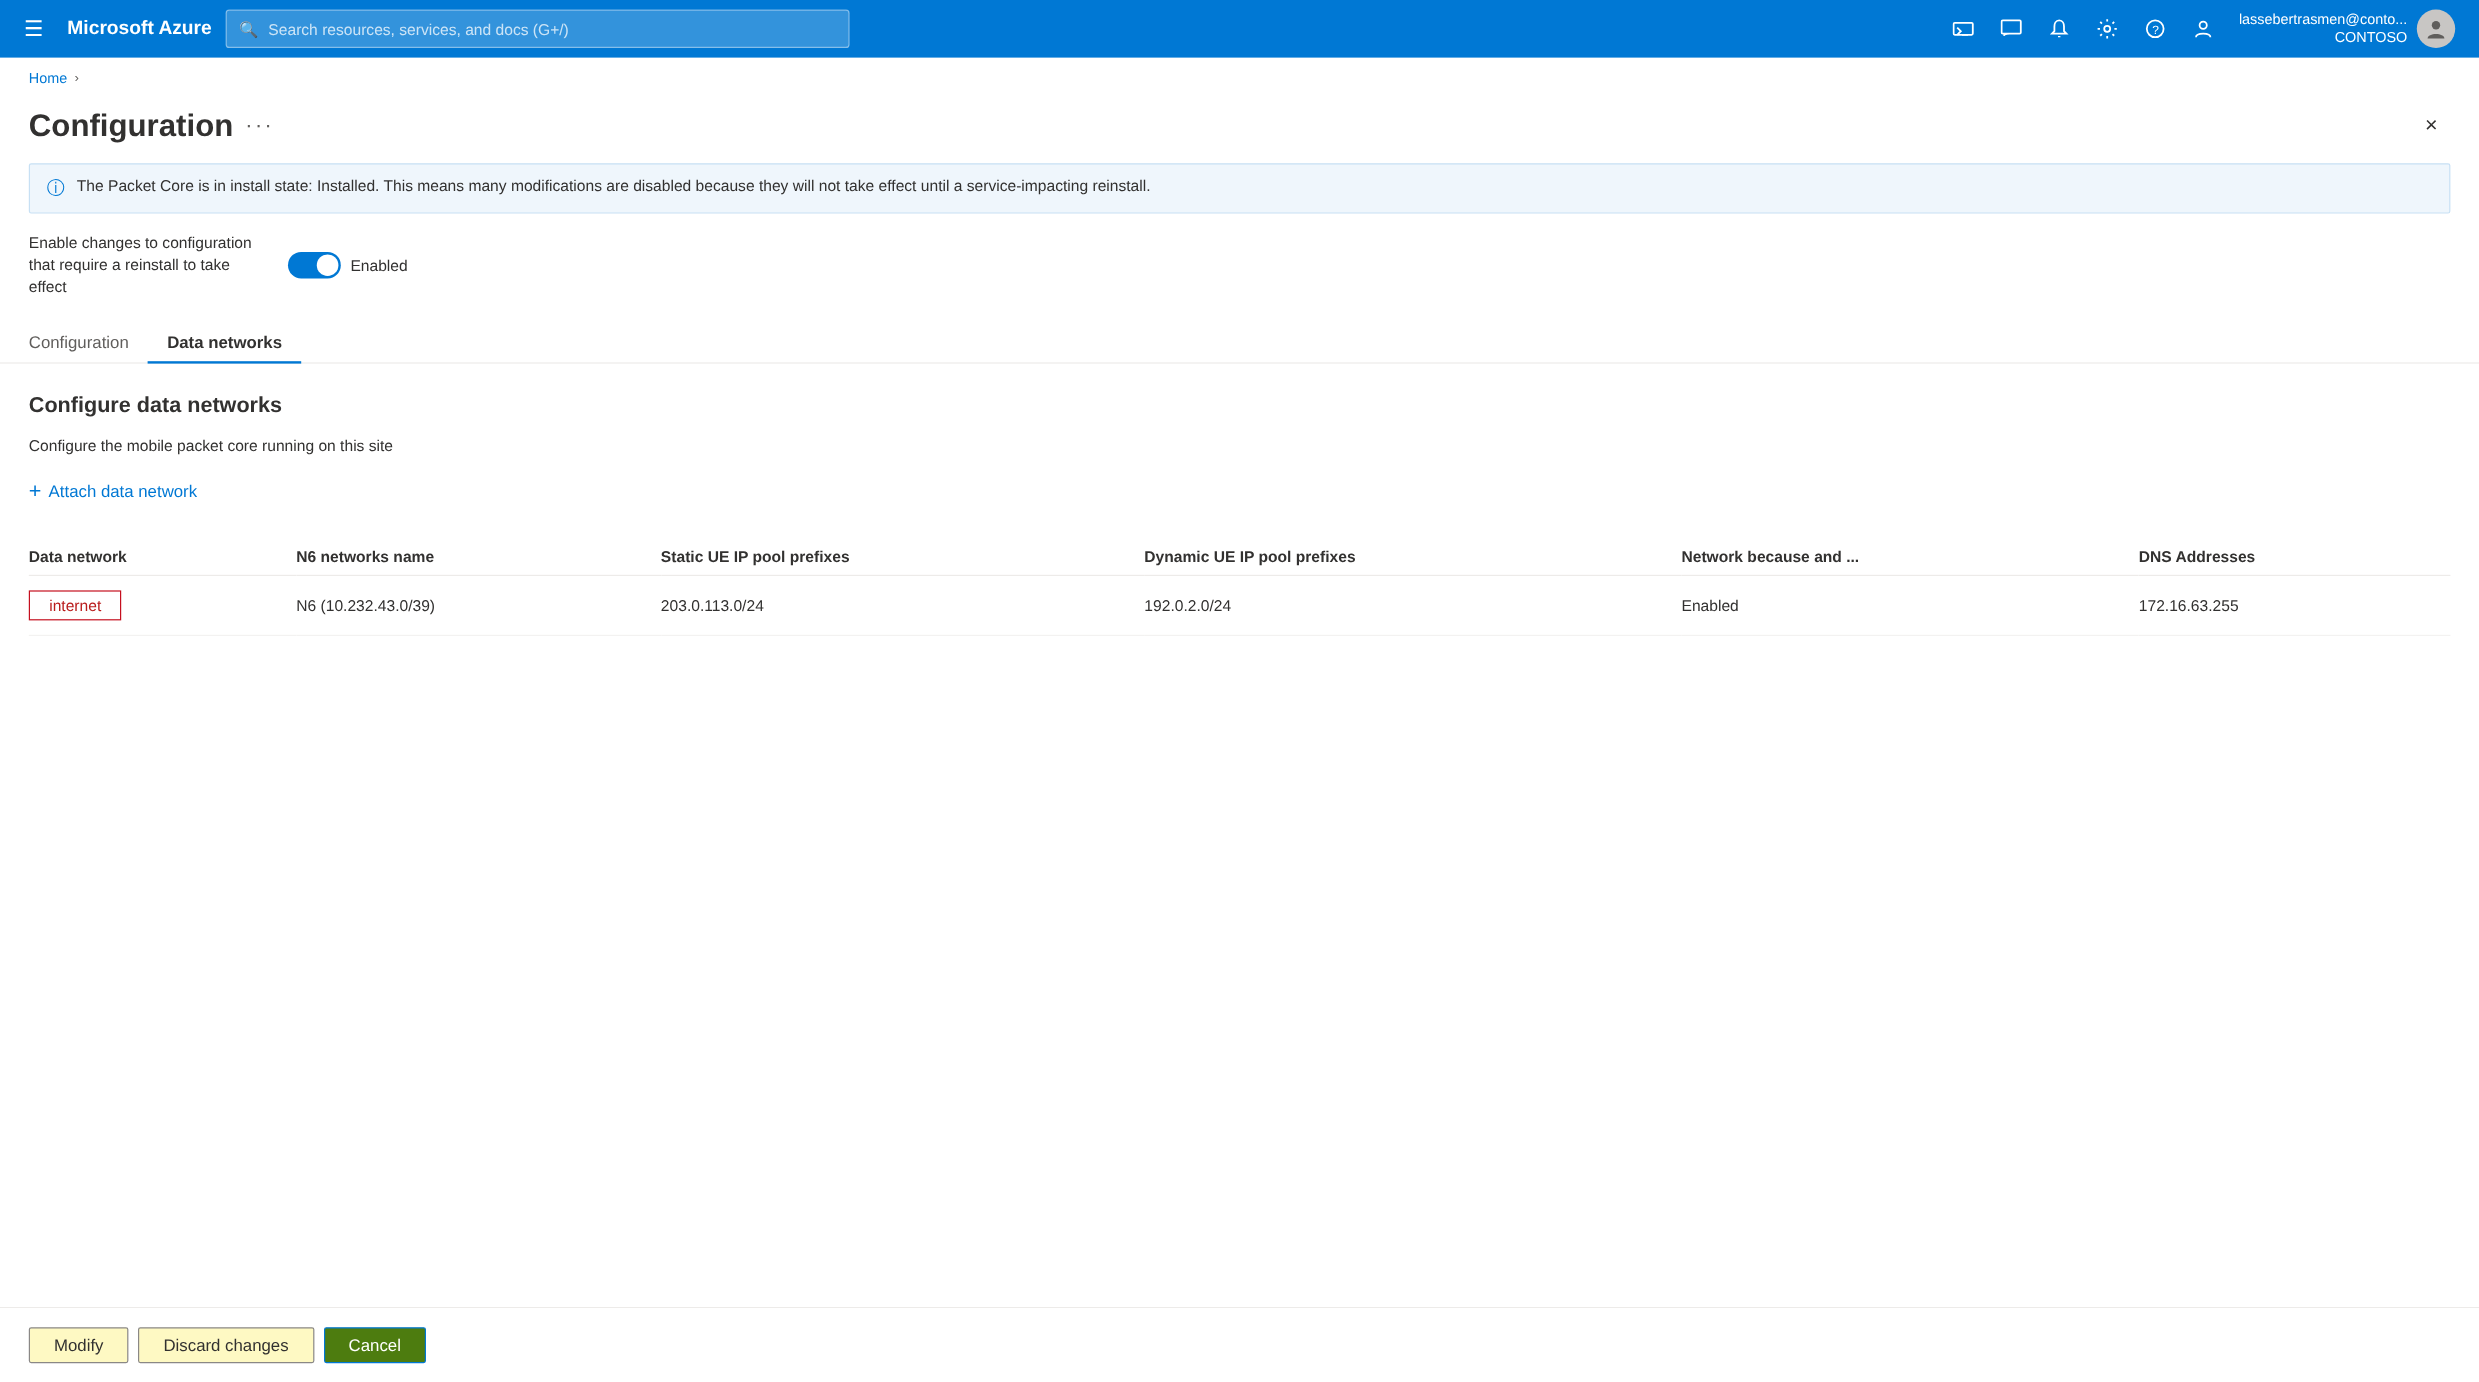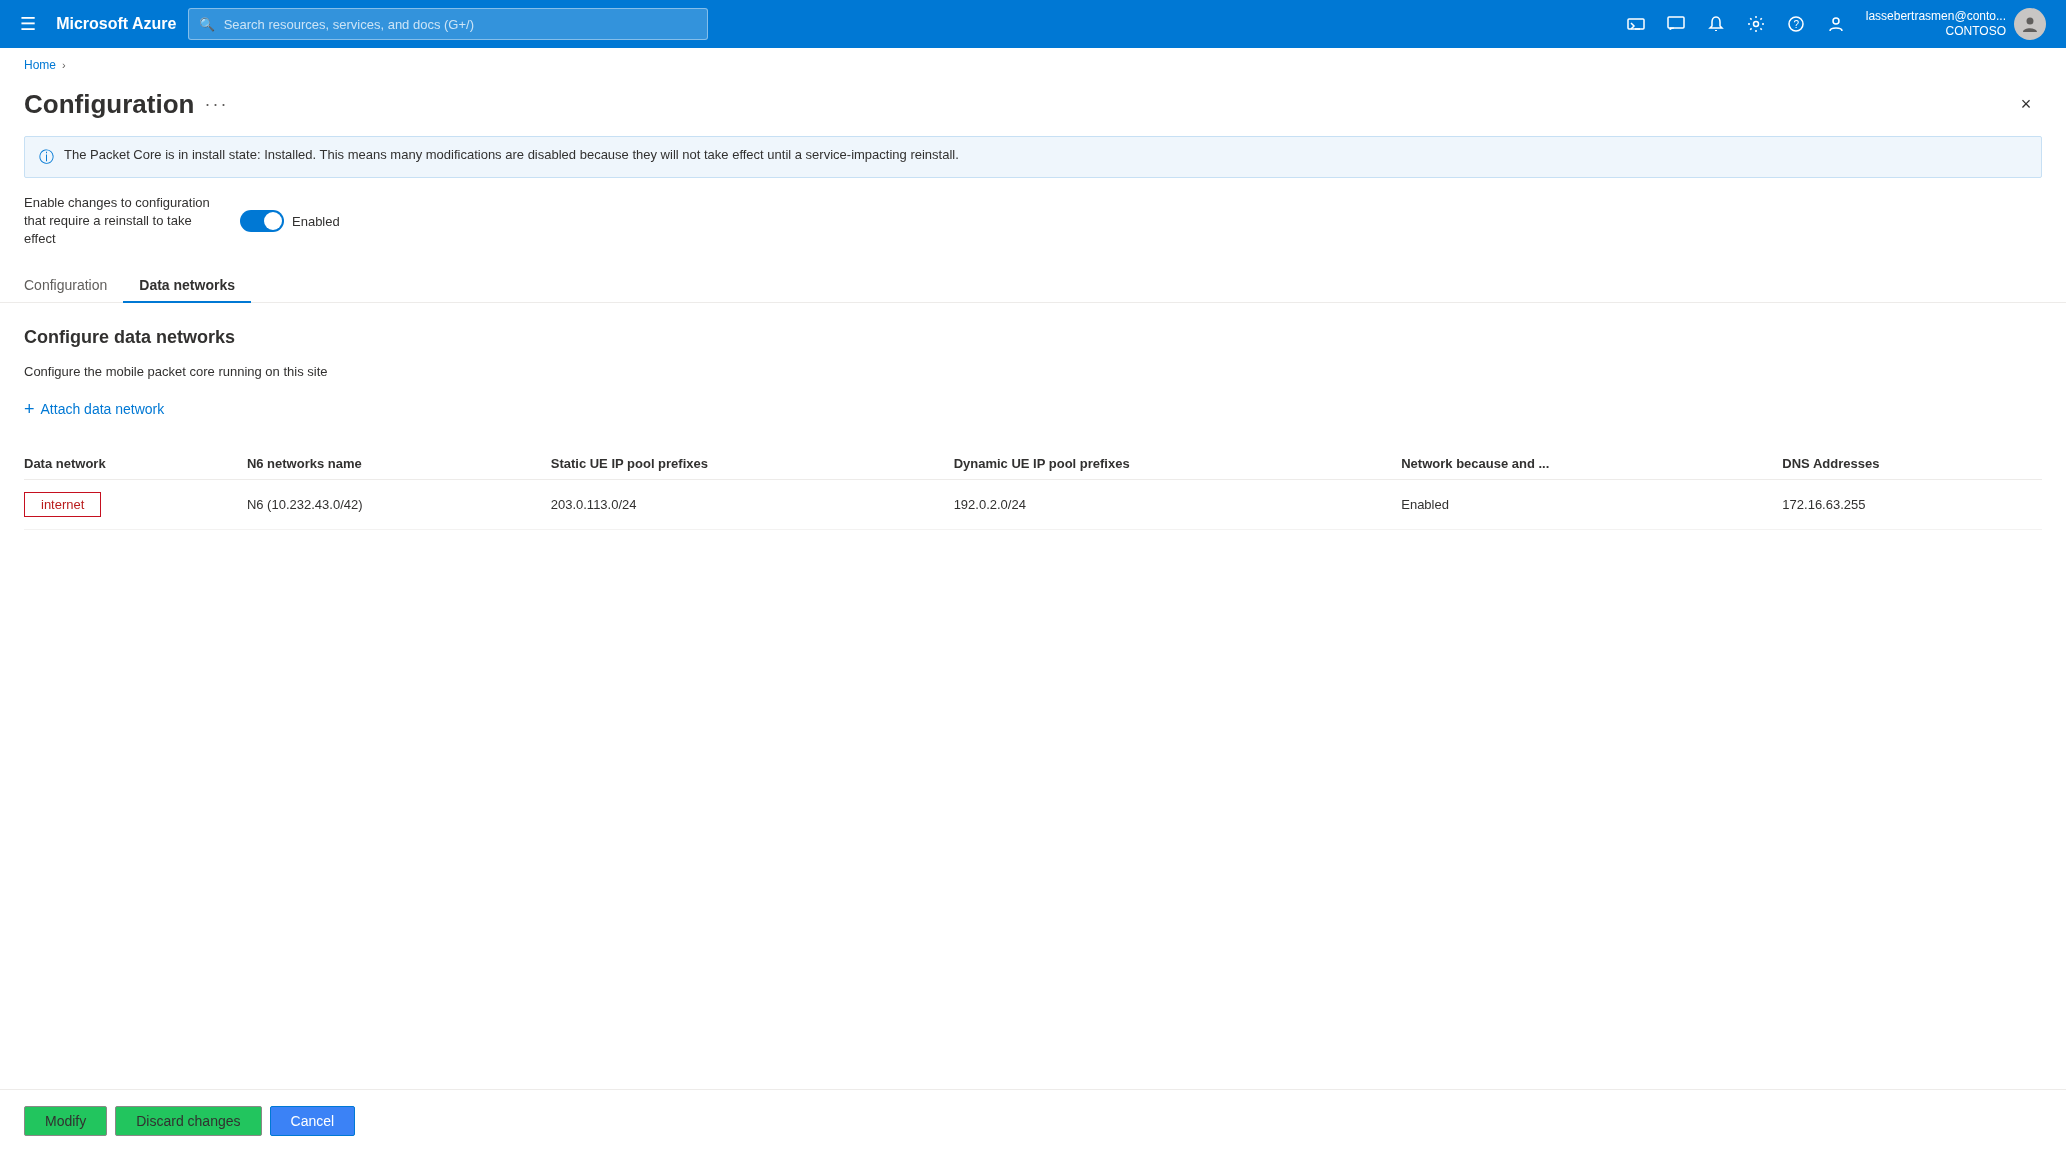--- a/index.html
+++ b/index.html
@@ -260,26 +260,26 @@
       display: flex;
       gap: 8px;
       align-items: center;
     }
     .btn {
       padding: 6px 20px;
       font-size: 14px;
       border-radius: 2px;
       cursor: pointer;
       border: 1px solid #8a8886;
-      background: #22c55e;
+      background: #fef9c3;
       color: #323130;
       font-family: inherit;
     }
     .btn-primary {
-      background: #3b82f6;
+      background: #4d7c0f;
       color: #fff;
       border: 1px solid #0078d4;
     }
   </style>
 </head>
 <body>
 
 <div class="topbar">
   <div class="topbar-hamburger">☰</div>
   <div class="topbar-logo">Microsoft Azure</div>
@@ -392,21 +392,21 @@
         <th>Dynamic UE IP pool prefixes</th>
         <th>Network because and ...</th>
         <th>DNS Addresses</th>
       </tr>
     </thead>
     <tbody>
       <tr class="table-row">
         <td>
           <a class="cell-link">internet</a>
         </td>
-        <td>N6 (10.232.43.0/42)</td>
+        <td>N6 (10.232.43.0/39)</td>
         <td>203.0.113.0/24</td>
         <td>192.0.2.0/24</td>
         <td>Enabled</td>
         <td>172.16.63.255</td>
       </tr>
     </tbody>
   </table>
 </div>
 
 <div class="footer">

